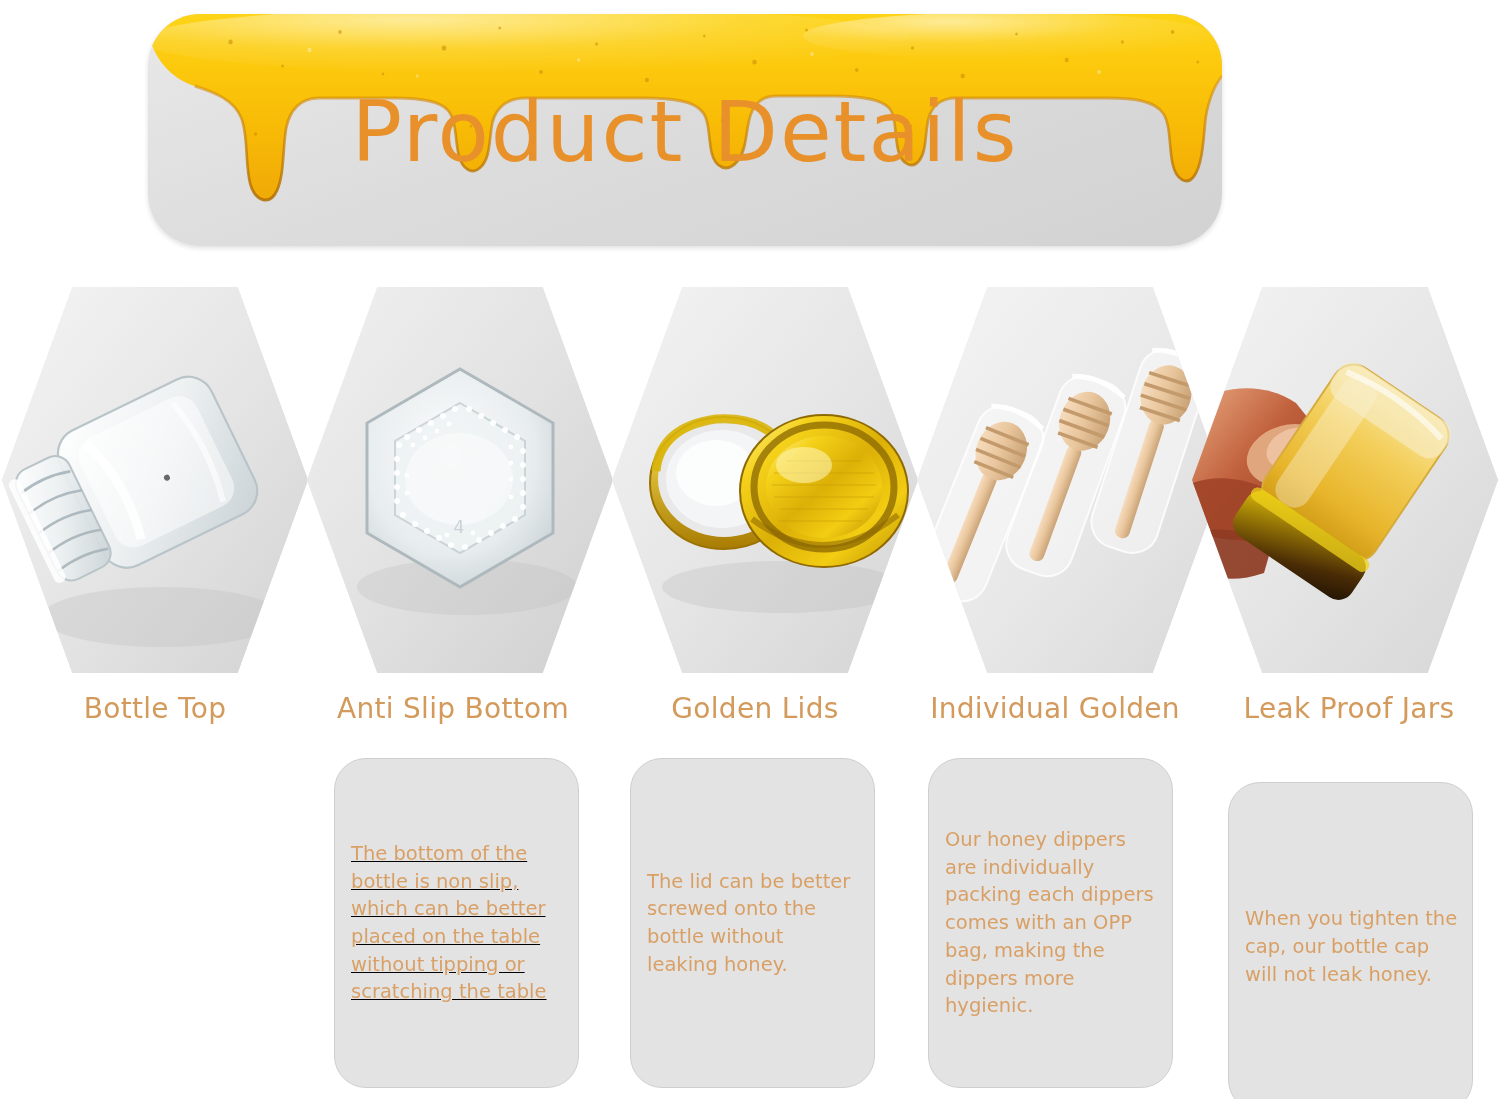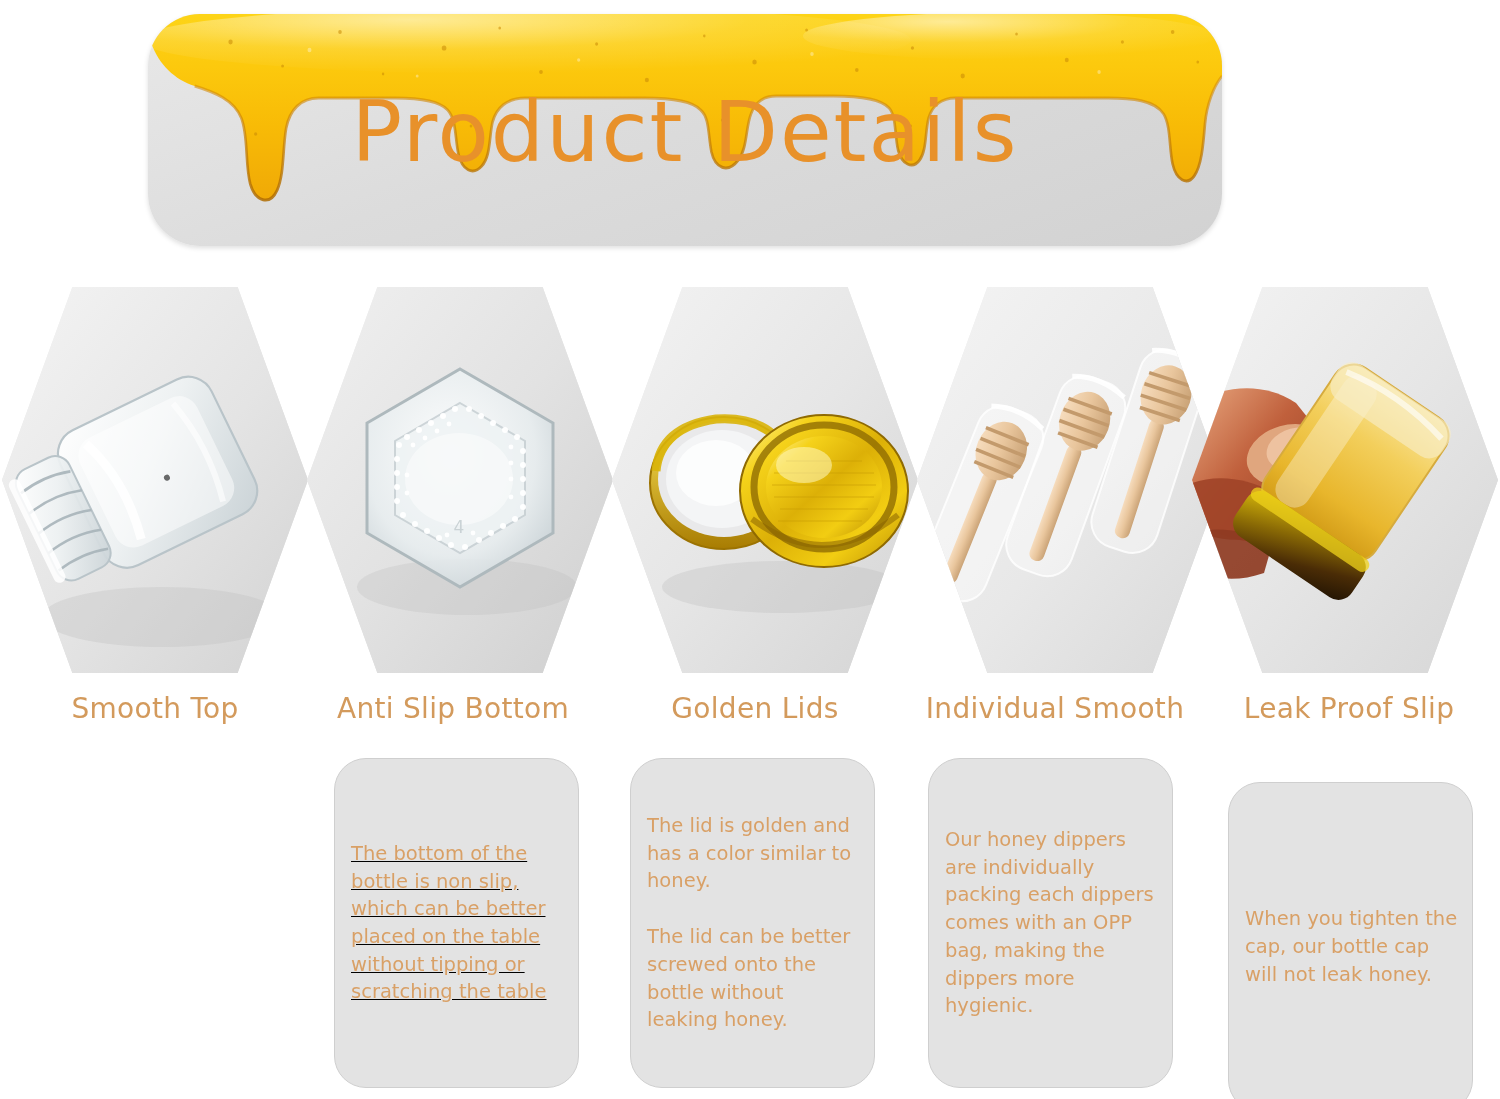--- a/index.html
+++ b/index.html
@@ -544,45 +544,44 @@
 
           <path d="M104,110 Q160,98 220,112" stroke="#ffffff" stroke-width="6" fill="none" opacity="0.6"></path>
         </g>
       </svg>
     </div>
   </div>
 </div>
 
 <div id="caption-row">
   <div class="caption-cell" style="left:2px;">
-    <span class="caption-text">Smooth Top</span>
+    <span class="caption-text">Bottle Top</span>
   </div>
   <div class="caption-cell" style="left:300px;">
     <span class="caption-text">Anti Slip Bottom</span>
   </div>
   <div class="caption-cell" style="left:602px;">
     <span class="caption-text">Golden Lids</span>
   </div>
   <div class="caption-cell" style="left:902px;">
-    <span class="caption-text">Individual Smooth</span>
+    <span class="caption-text">Individual Golden</span>
   </div>
   <div class="caption-cell" style="left:1196px;">
-    <span class="caption-text">Leak Proof Slip</span>
+    <span class="caption-text">Leak Proof Jars</span>
   </div>
 </div>
 
 <div id="panel-row">
 
 
   <div class="panel-cell" style="left:334px;text-decoration:underline;">
     <p class="panel-para">The bottom of the bottle is non slip, which can be better placed on the table without tipping or scratching the table</p>
   </div>
 
   <div class="panel-cell" style="left:630px;">
-    <p class="panel-para">The lid is golden and has a color similar to honey.</p>
     <p class="panel-para">The lid can be better screwed onto the bottle without leaking honey.</p>
   </div>
 
   <div class="panel-cell" style="left:928px;">
     <p class="panel-para">Our honey dippers are individually packing each dippers comes with an OPP bag, making the dippers more hygienic.</p>
   </div>
 
   <div class="panel-cell" style="left:1228px;margin-top:24px;">
     <p class="panel-para">When you tighten the cap, our bottle cap will not leak honey.</p>
   </div>

